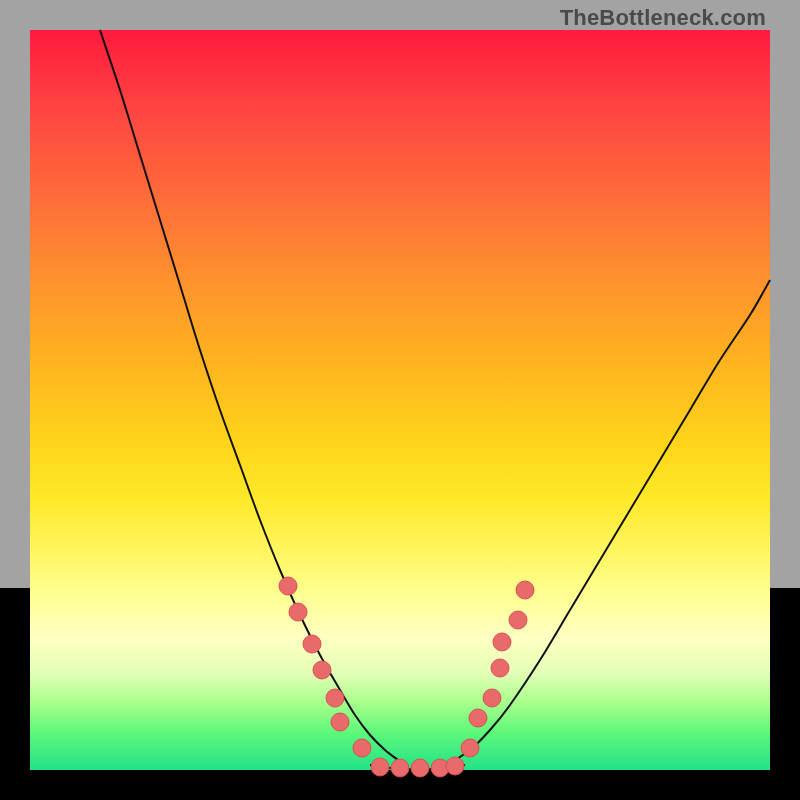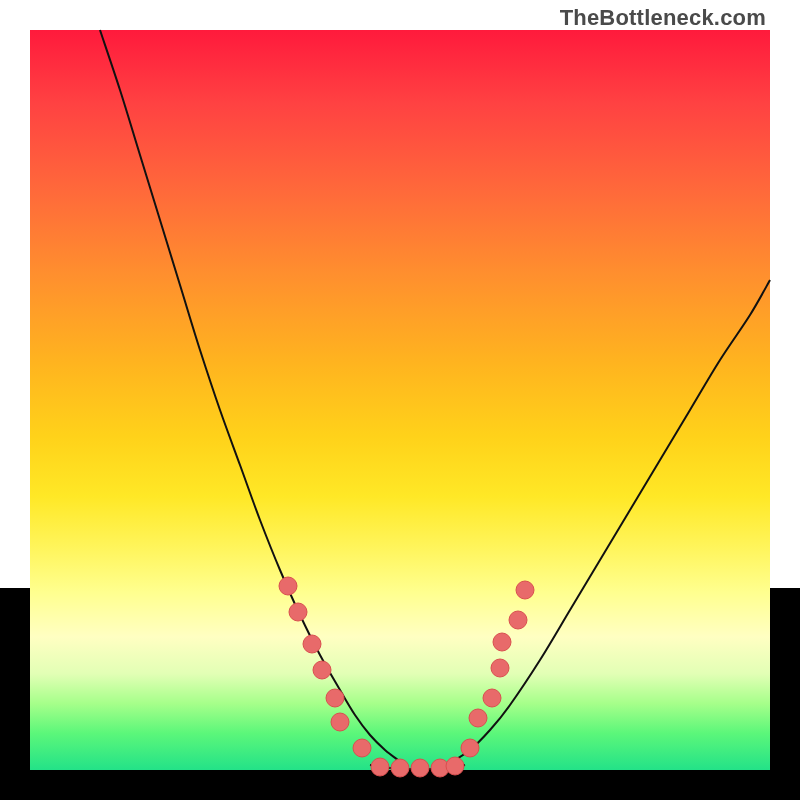--- a/index.html
+++ b/index.html
@@ -9,21 +9,21 @@
     height: 800px;
     background: #000;
     overflow: hidden;
   }
   .frame {
     position: absolute;
     left: 0;
     top: 0;
     width: 800px;
     height: 588px;
-    background: #ffffff;
+    background: #a3a3a3;
   }
   .plot {
     position: absolute;
     left: 30px;
     top: 30px;
     width: 740px;
     height: 740px;
     background: linear-gradient(to bottom,
       #ff1a3c 0%,
       #ff4242 10%,

